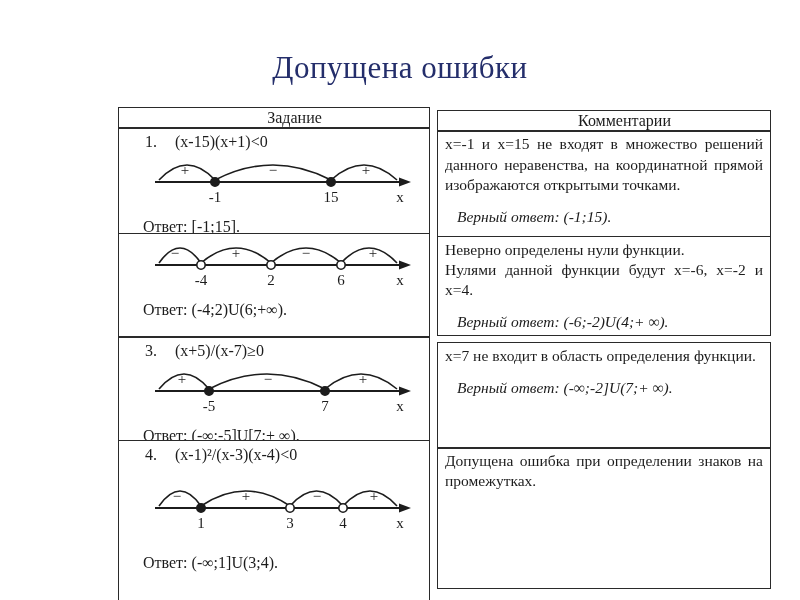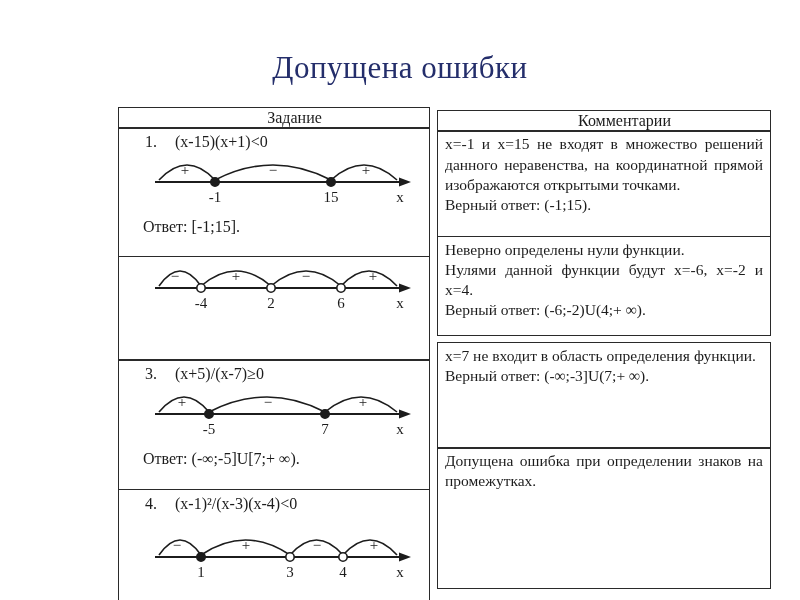--- a/index.html
+++ b/index.html
@@ -23,38 +23,38 @@
     box-sizing:border-box; height:22px; line-height:19px;
     border:1.6px solid var(--border-color);
     text-align:center; font-size:16px;padding-left:41px;
   }
   .task-row,.comment-row{
     box-sizing:border-box;
     border:1.6px solid var(--border-color);
     margin-top:-1.6px;
     overflow:hidden;
   }
-  #task-body .task-row:nth-child(1){height:130px;}
+  #task-body .task-row:nth-child(1){height:107px;}
   #task-body .task-row:nth-child(2){height:105px;}
-  #task-body .task-row:nth-child(3){height:131px;}
+  #task-body .task-row:nth-child(3){height:105px;}
   #task-body .task-row:nth-child(4){height:179px;}
   #comment-body .comment-row:nth-child(1){height:107px;}
   #comment-body .comment-row:nth-child(2){height:100px;}
   #comment-body .comment-row:nth-child(3){height:107px; margin-top:6px;}
   #comment-body .comment-row:nth-child(4){height:142px;}
   .problem{margin:5px 0 0 26px; font-size:16px; white-space:nowrap;}
   .pnum{display:inline-block; width:30px;}
   .numline-holder{margin:1px 0 0 34px; height:58px;}
   .numline-holder svg{display:block;}
   .answer{margin:8px 0 0 24px; font-size:16px;}
   #task-body .task-row:nth-child(4) .numline-holder{margin-top:14px;}
   #task-body .task-row:nth-child(4) .answer{margin-top:18px;}
   .comment-row{padding:3px 7px 0 7px; font-size:15.5px;}
   .cline{margin:0; text-align:justify; line-height:1.3;}
-  .correct{margin:0; line-height:1.3;}
+  .correct{margin:12px; line-height:1.3;font-style:italic;}
 </style>
 </head>
 <body>
 
 <div class="slide">
   <h1 class="title">Допущена ошибки</h1>
 
   <div class="ttable task-table">
     <div class="thead">Задание</div>
     <div id="task-body">
@@ -97,20 +97,21 @@
               <text x="220" y="23" text-anchor="middle" font-size="15" font-family="Liberation Serif, serif" fill="#1c1c1c">+</text>
               <circle cx="48" cy="30" r="4.2" fill="#ffffff" stroke="#1c1c1c" stroke-width="1.6"></circle>
               <circle cx="118" cy="30" r="4.2" fill="#ffffff" stroke="#1c1c1c" stroke-width="1.6"></circle>
               <circle cx="188" cy="30" r="4.2" fill="#ffffff" stroke="#1c1c1c" stroke-width="1.6"></circle>
               <text x="48" y="50" text-anchor="middle" font-size="15" font-family="Liberation Serif, serif" fill="#1c1c1c">-4</text>
               <text x="118" y="50" text-anchor="middle" font-size="15" font-family="Liberation Serif, serif" fill="#1c1c1c">2</text>
               <text x="188" y="50" text-anchor="middle" font-size="15" font-family="Liberation Serif, serif" fill="#1c1c1c">6</text>
               <text x="247" y="50" text-anchor="middle" font-size="15" font-style="normal" font-family="Liberation Serif, serif" fill="#1c1c1c">x</text>
             </svg>
           </div>
+    <div class="answer">Ответ: (-4;2)U(6;+∞).</div>
   </div>
 
   <div class="task-row">
     <div class="problem">
       <span class="pnum">3.</span><span class="pformula">(x+5)/(x-7)≥0</span>
     </div>
     <div class="numline-holder">
             <svg width="266" height="58" viewBox="0 0 266 58">
               <path d="M 6 28 Q 31 -2 56 28" fill="none" stroke="#1c1c1c" stroke-width="1.6"></path>
               <path d="M 56 28 Q 114 -2 172 28" fill="none" stroke="#1c1c1c" stroke-width="1.6"></path>
@@ -175,21 +176,21 @@
             <p class="cline">Неверно определены нули функции.</p>
             <p class="cline">Нулями данной функции будут х=-6, х=-2 и х=4.</p>
           </div>
     <p class="correct">Верный ответ: (-6;-2)U(4;+ ∞).</p>
   </div>
 
   <div class="comment-row">
     <div class="comment-lines">
             <p class="cline">х=7 не входит в область определения функции.</p>
           </div>
-    <p class="correct">Верный ответ: (-∞;-3]U(7;+ ∞).</p>
+    <p class="correct">Верный ответ: (-∞;-2]U(7;+ ∞).</p>
   </div>
 
   <div class="comment-row">
     <div class="comment-lines">
             <p class="cline">Допущена ошибка при определении знаков на промежутках.</p>
           </div>
   </div>
 </div>
   </div>
 </div>

